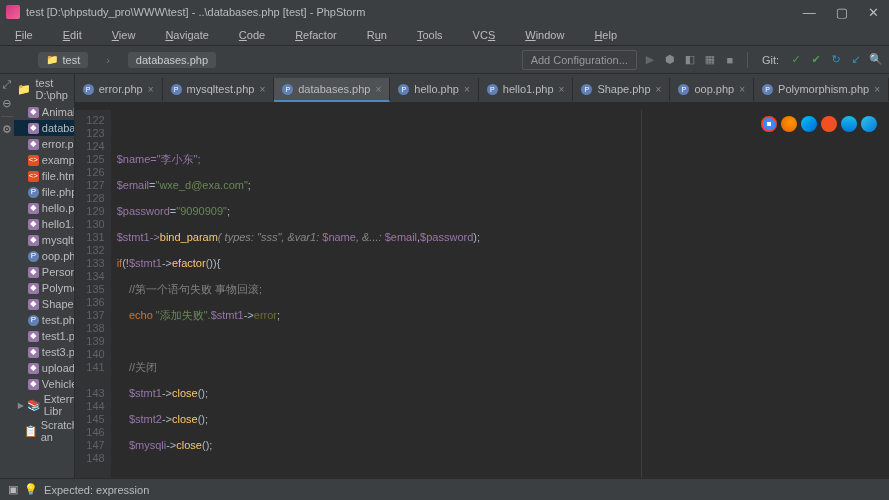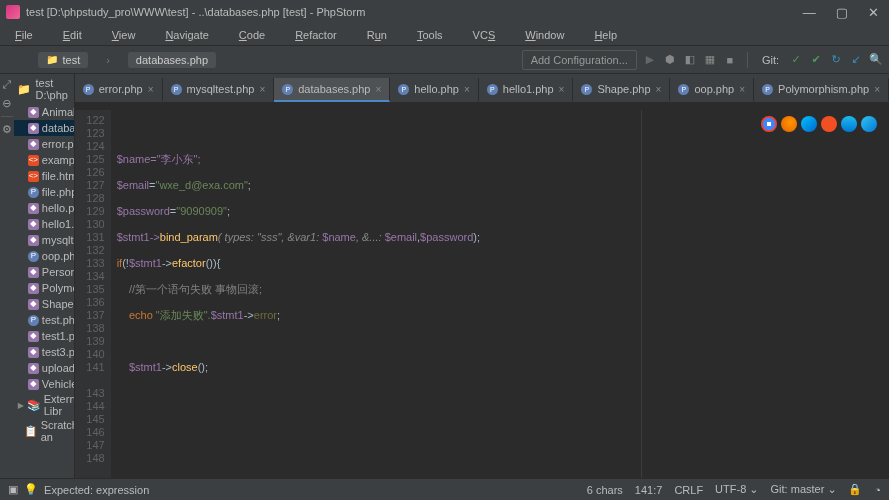--- a/index.html
+++ b/index.html
@@ -290,43 +290,37 @@
           <span style="background:linear-gradient(135deg,#33c3f0,#0078d7)"></span>
         </div>
 <div class="line"><span class="s-var">$name="李小东";</span></div>
 <div class="line"><span class="s-var">$email</span><span class="s-op">=</span><span class="s-str">"wxe_d@exa.com"</span><span class="s-op">;</span></div>
 <div class="line"><span class="s-var">$password</span><span class="s-op">=</span><span class="s-str">"9090909"</span><span class="s-op">;</span></div>
 <div class="line"><span class="s-var">$stmt1-&gt;</span><span class="s-fn">bind_param</span><span class="s-hint">( types: "sss", &amp;var1: </span><span class="s-var">$name</span><span class="s-hint">, &amp;...: </span><span class="s-var">$email</span><span class="s-op">,</span><span class="s-var">$password</span><span class="s-op">);</span></div>
 <div class="line"><span class="s-kw">if</span><span class="s-op">(!</span><span class="s-var">$stmt1</span><span class="s-op">-&gt;</span><span class="s-fn">efactor</span><span class="s-op">()){</span></div>
 <div class="line">    <span class="s-cmt">//第一个语句失败 事物回滚;</span></div>
 <div class="line">    <span class="s-kw">echo</span><span class="s-str"> "添加失败".</span><span class="s-var">$stmt1</span><span class="s-op">-&gt;</span><span class="s-out">error</span><span class="s-op">;</span></div>
 <div class="line"></div>
+<div class="line">    <span class="s-cmt">//关闭</span></div>
 <div class="line">    <span class="s-var">$stmt1</span><span class="s-op">-&gt;</span><span class="s-fn">close</span><span class="s-op">();</span></div>
+<div class="line">    <span class="s-var">$stmt2</span><span class="s-op">-&gt;</span><span class="s-fn">close</span><span class="s-op">();</span></div>
+<div class="line">    <span class="s-var">$mysqli</span><span class="s-op">-&gt;</span><span class="s-fn">close</span><span class="s-op">();</span></div>
 
 
 
 
 
 
 
 
 
       </div>
     </div>
   </div>
 </div>
 
 <div class="statusbar">
   <div class="left">
     <span>▣</span>
     <span class="bulb">💡</span>
     <span>Expected: expression</span>
   </div>
-  <div class="right">
-    <span>6 chars</span>
-    <span>141:7</span>
-    <span>CRLF</span>
-    <span><span>UTF-8</span> ⌄</span>
-    <span><span>Git: master</span> ⌄</span>
-    <span>🔒</span>
-    <span>◔</span>
-  </div>
 </div>
 
 </body></html>

